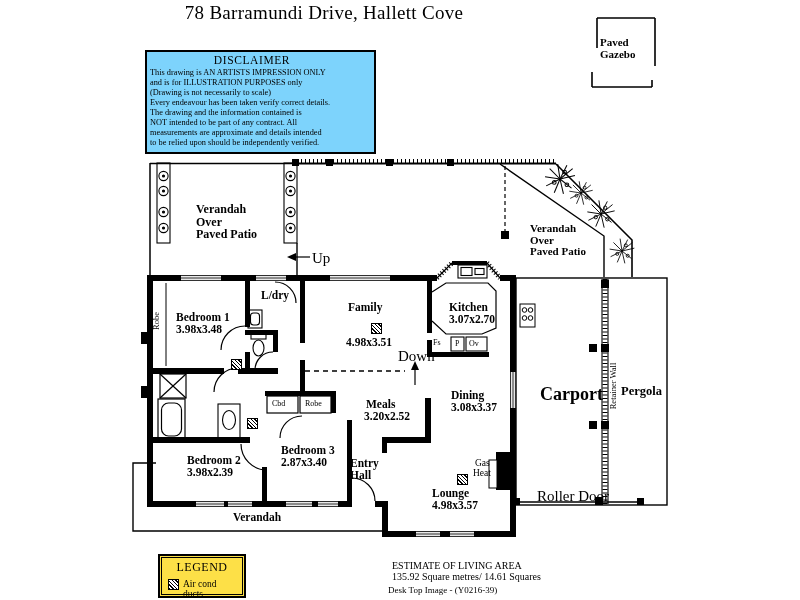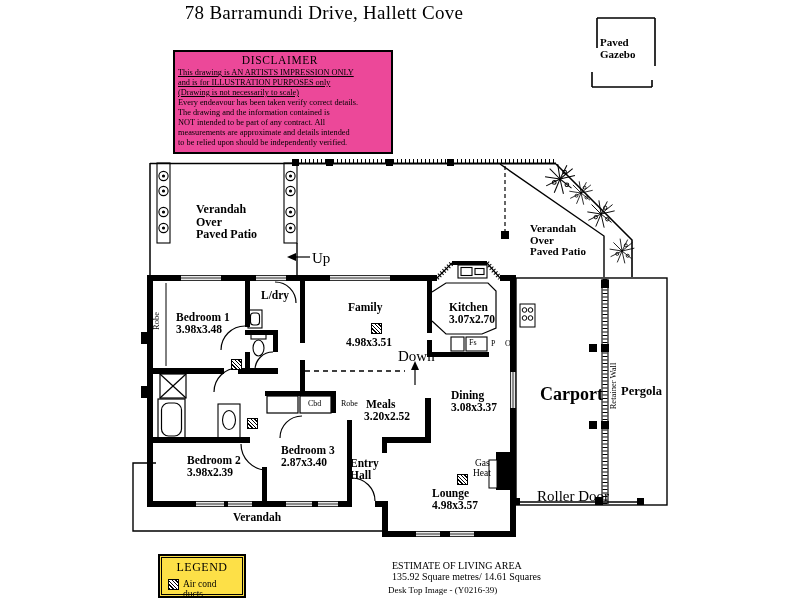--- a/index.html
+++ b/index.html
@@ -1,32 +1,32 @@
 <!DOCTYPE html>
 <html><head>
 <meta charset="utf-8">
 <style>
   html,body{margin:0;padding:0;background:#fff;}
   .plan{position:relative;width:800px;height:600px;background:#ffffff;overflow:hidden;
         font-family:"Liberation Serif","DejaVu Serif",serif;color:#000;}
   .plan svg{position:absolute;left:0;top:0;}
   .lbl{position:absolute;font-weight:bold;font-size:11.5px;line-height:1.05;white-space:nowrap;}
   .lbl2{position:absolute;font-weight:normal;font-size:15px;line-height:1.1;white-space:nowrap;}
-  .sm{font-size:8px;margin-left:36px;}
+  .sm{font-size:8px;}
   .title{position:absolute;left:124px;top:2px;width:400px;text-align:center;
          font-size:19px;font-weight:normal;letter-spacing:.3px;}
   .vtext{position:absolute;transform:translate(-50%,-50%) rotate(-90deg);transform-origin:center;
          font-size:8.5px;font-weight:normal;white-space:nowrap;}
   .duct{position:absolute;width:11px;height:11px;border:1px solid #000;box-sizing:border-box;
         background:repeating-linear-gradient(45deg,#000 0,#000 1px,#fff 1px,#fff 2.6px);}
-  .disclaimer{position:absolute;left:173px;top:50px;width:204px;border:2px solid #000;
-              padding:2px 9px 4px 3px;background:#ec4899;}
+  .disclaimer{position:absolute;left:145px;top:50px;width:204px;border:2px solid #000;
+              padding:2px 20px 4px 3px;background:#7dd3fc;}
   .disclaimer h1{margin:0 0 2px 0;font-size:11.5px;font-weight:normal;text-align:center;letter-spacing:.6px;}
   .disclaimer div{font-size:8.3px;line-height:1.2;}
-  .disclaimer .u{text-decoration:underline;}
+  .disclaimer .u{}
   .legendbox{position:absolute;left:158px;top:554px;width:84px;height:40px;border:2px solid #000;background:#fde047;}
   .legendbox .inner{position:absolute;left:1px;top:1px;right:1px;bottom:1px;border:1px solid #000;padding:2px 4px;}
   .legendbox .hd{font-size:12px;text-align:center;letter-spacing:.5px;}
   .legendbox .row{position:relative;margin-top:3px;height:13px;}
   .legendbox .row .duct{left:2px;top:1px;}
   .legendbox .row span{position:absolute;left:17px;top:1px;font-size:9.5px;}
   .footer-h{position:absolute;left:392px;top:560px;font-size:10px;}
   .footer-v{position:absolute;left:392px;top:571px;font-size:10px;}
   .footer-c{position:absolute;left:388px;top:585px;font-size:9px;}
 </style>

